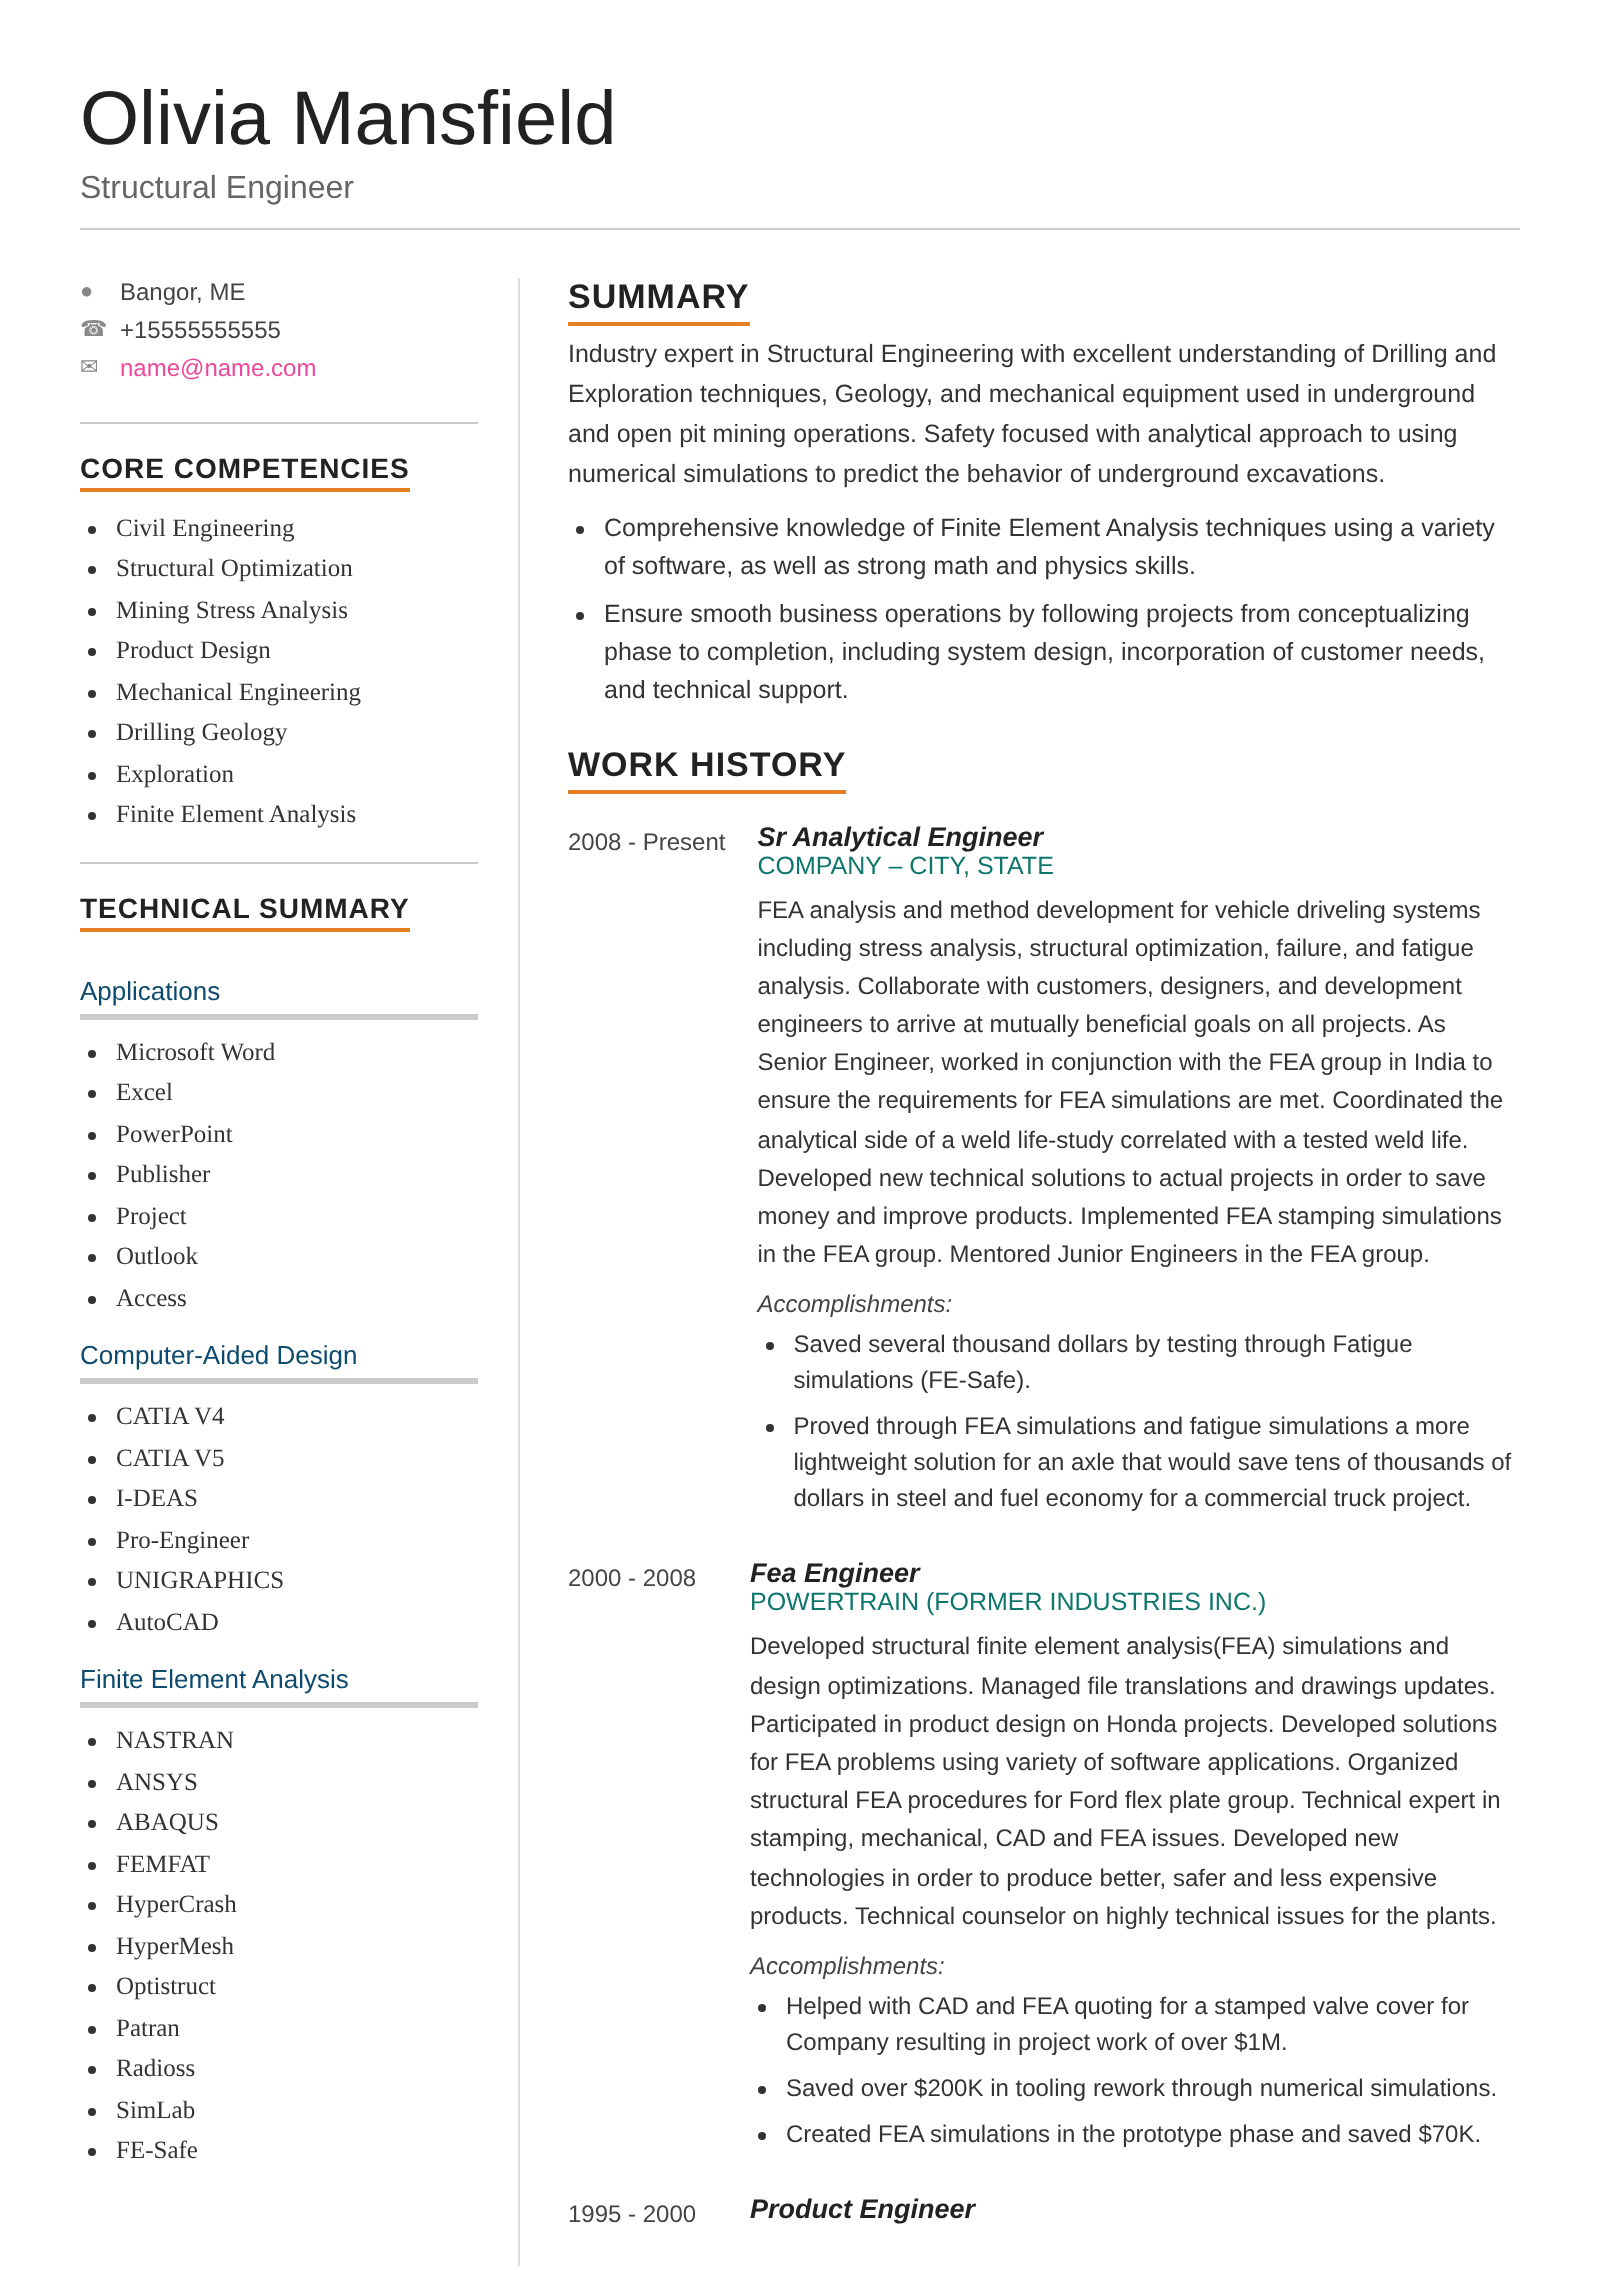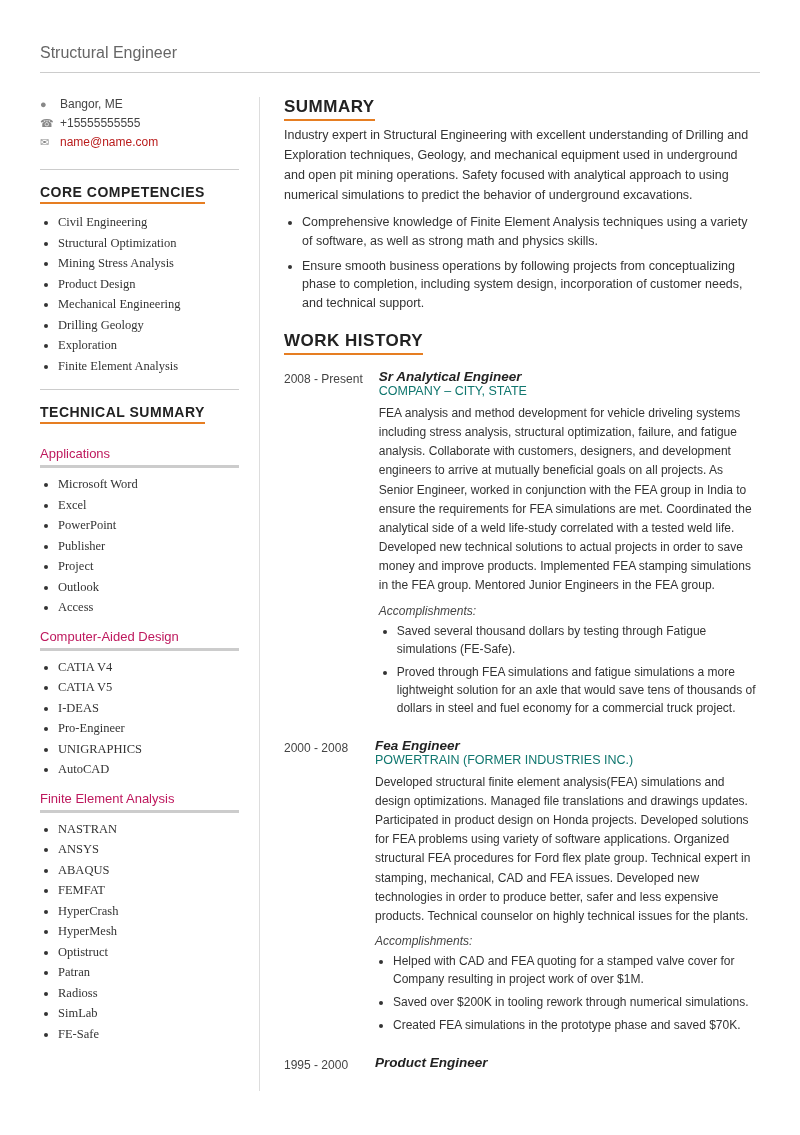--- a/index.html
+++ b/index.html
@@ -63,21 +63,21 @@
       margin-bottom: 5px;
       font-size: 12px;
       color: #444;
     }
     .contact-icon {
       font-size: 11px;
       color: #888;
       width: 14px;
     }
     .contact-email {
-      color: #b91c1c;
+      color: #ec4899;
       text-decoration: none;
     }
     .section-divider {
       border: none;
       border-top: 1px solid #ccc;
       margin: 14px 0;
     }
     .section-title {
       font-size: 14px;
       font-weight: bold;
@@ -98,21 +98,21 @@
       margin-bottom: 8px;
       font-family: Liberation Serif, serif;
     }
     .bullet-list li {
       margin-bottom: 3px;
       font-size: 12.5px;
       line-height: 1.4;
     }
     .sub-section-title {
       font-size: 13px;
-      color: #be185d;
+      color: #0c4a6e;
       margin-bottom: 4px;
       margin-top: 12px;
     }
     .skill-bar {
       height: 3px;
       background: #ccc;
       margin-bottom: 8px;
       margin-top: 2px;
     }
     .right-section-title {
@@ -197,20 +197,21 @@
       margin-bottom: 5px;
       color: #333;
     }
   </style>
 </head>
 <body>
 
 <div class="page">
 
   <div class="header">
+    <div class="header-name">Olivia Mansfield</div>
     <div class="header-title">Structural Engineer</div>
     <hr class="header-divider">
   </div>
 
   <div class="main-content">
 
     <div class="left-column">
 
       <div class="contact-info">
         <div class="contact-item">

